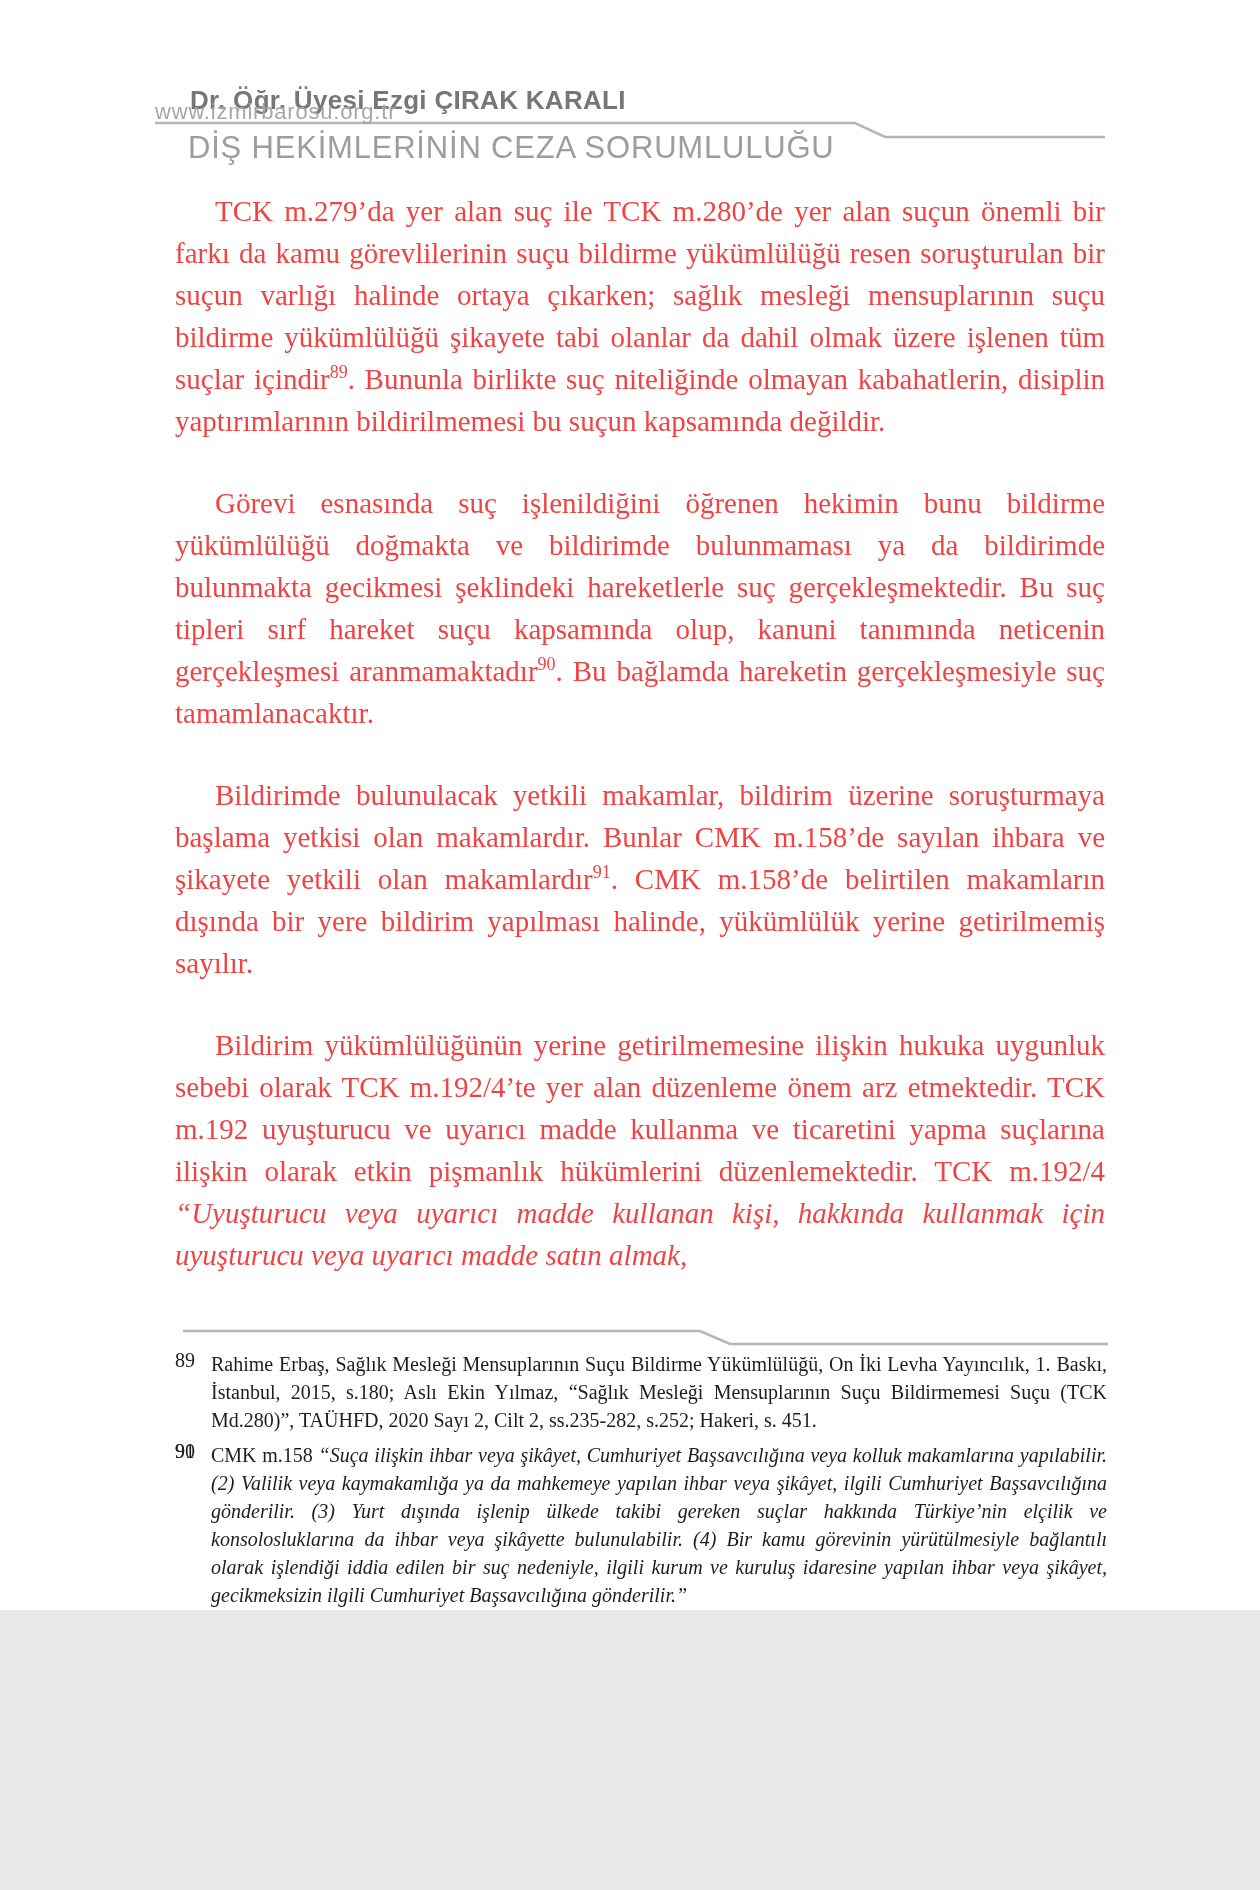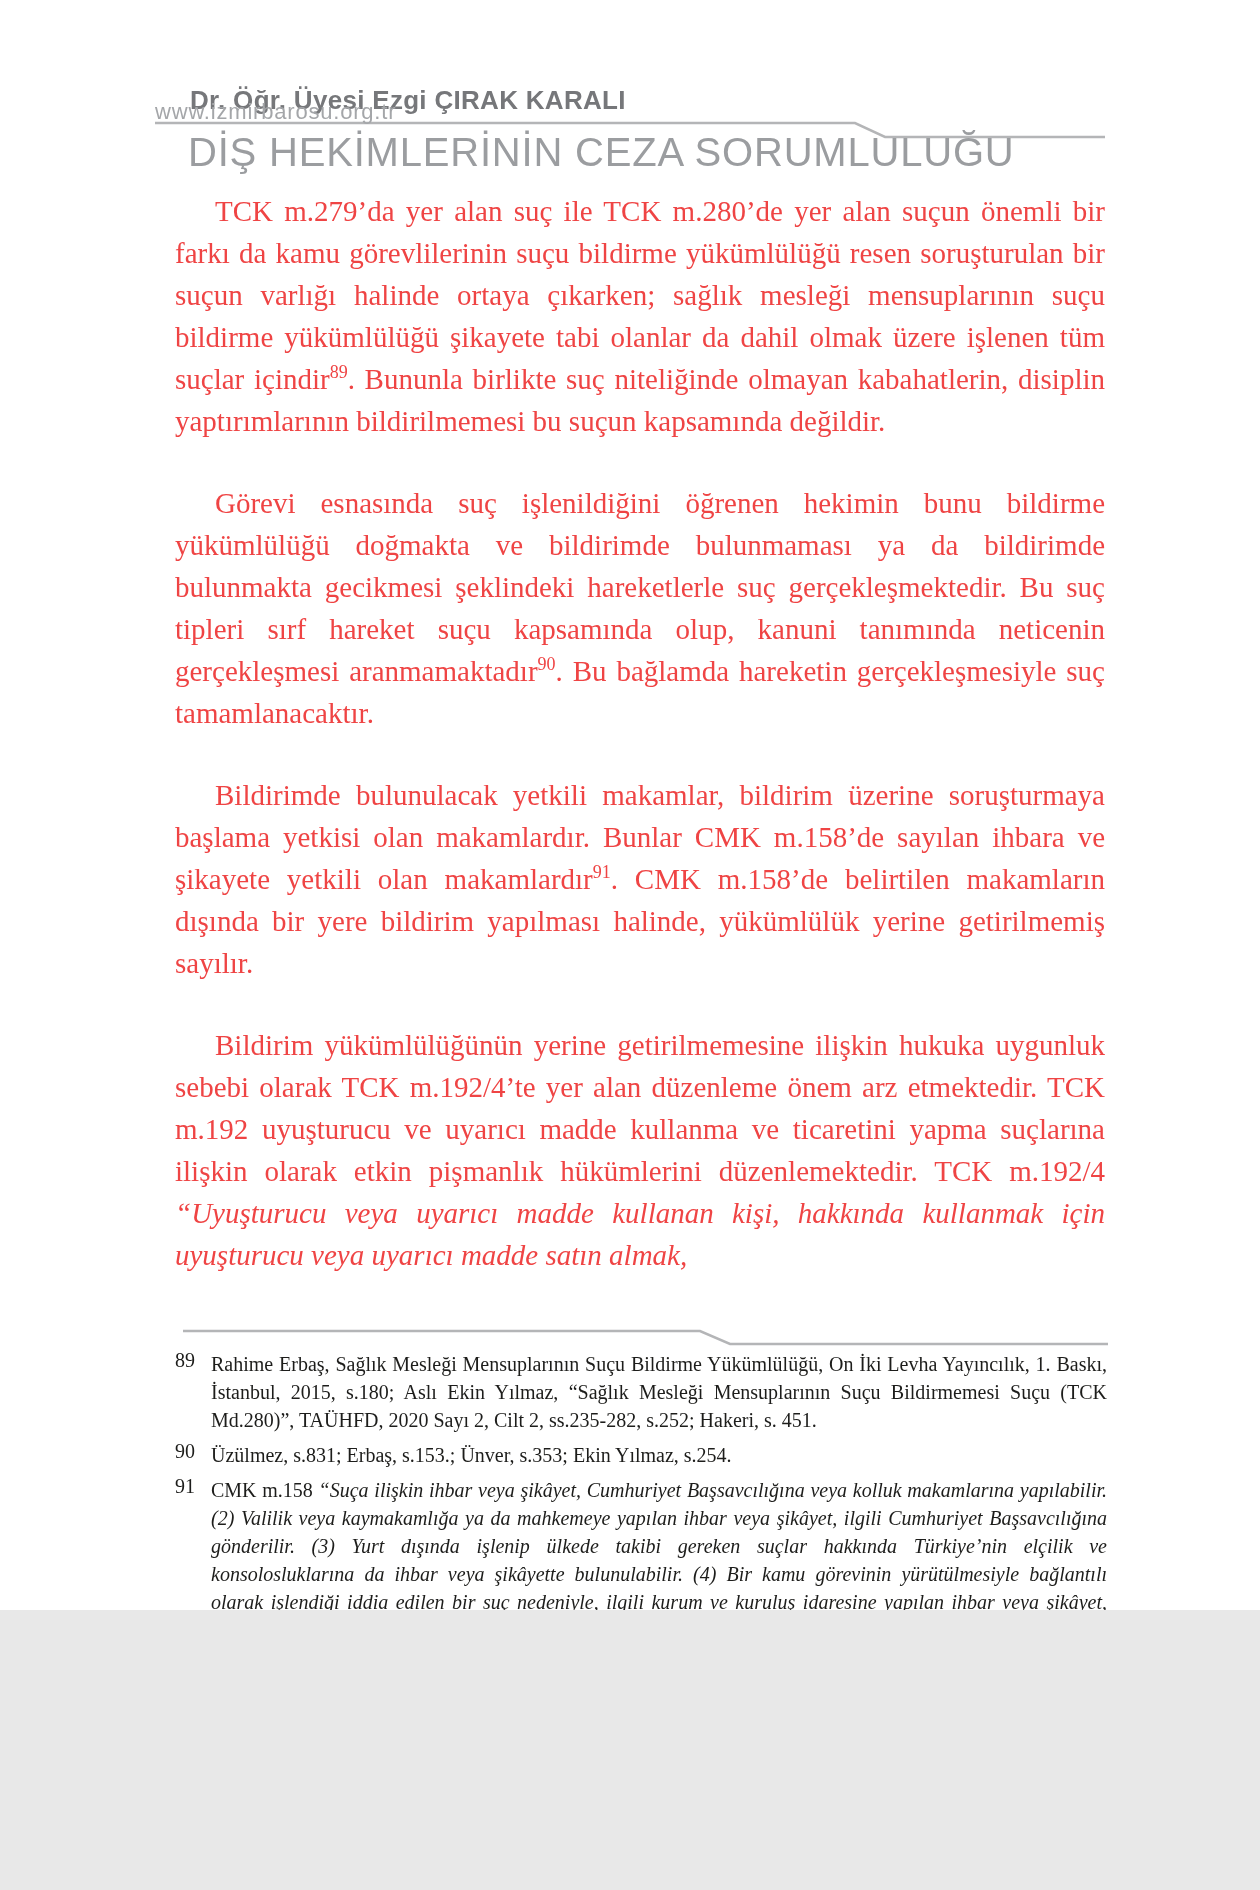--- a/index.html
+++ b/index.html
@@ -11,21 +11,21 @@
 
   
   .author {
     position:absolute; left:190px; top:85px;
     font-family:"Liberation Sans",sans-serif; font-weight:bold;
     font-size:26px; color:#76777a; letter-spacing:.3px; white-space:nowrap;
   }
   .article-title {
     position:absolute; left:188px; top:130px;
     font-family:"Liberation Sans",sans-serif; font-weight:400;
-    font-size:40px; color:#9b9da0; letter-spacing:.8px; white-space:nowrap;
+    font-size:31px; color:#9b9da0; letter-spacing:.8px; white-space:nowrap;
   }
   .website {
     position:absolute; left:155px; top:99px; width:914px; text-align:left;
     font-family:"Liberation Sans",sans-serif; font-size:22px;
     color:#a4a6a9; letter-spacing:.8px;
   }
   .rule { position:absolute; }
   .rule polyline { fill:none; stroke:#b4b5b7; stroke-width:2.5; }
 
   
@@ -86,21 +86,20 @@
     <polyline points="0,2 517,2 547,15 925,15"></polyline>
   </svg>
 
   <section class="footnotes">
     <div class="fn">
       <span class="fn-num">89</span>
       <span class="fn-body">Rahime Erbaş, Sağlık Mesleği Mensuplarının Suçu Bildirme Yükümlülüğü, On İki Levha Yayıncılık, 1. Baskı, İstanbul, 2015, s.180; Aslı Ekin Yılmaz, “Sağlık Mesleği Mensuplarının Suçu Bildirmemesi Suçu (TCK Md.280)”, TAÜHFD, 2020 Sayı 2, Cilt 2, ss.235-282, s.252; Hakeri, s. 451.</span>
     </div>
     <div class="fn">
       <span class="fn-num">90</span>
-      <span class="fn-body">Üzülmez, s.831; Erbaş, s.153.; Ünver, s.353; Ekin Yılmaz, s.254.</span>
     </div>
     <div class="fn">
       <span class="fn-num">91</span>
       <span class="fn-body"><span>CMK m.158 </span><span class="fn-quote">“Suça ilişkin ihbar veya şikâyet, Cumhuriyet Başsavcılığına veya kolluk makamlarına yapılabilir. (2) Valilik veya kaymakamlığa ya da mahkemeye yapılan ihbar veya şikâyet, ilgili Cumhuriyet Başsavcılığına gönderilir. (3) Yurt dışında işlenip ülkede takibi gereken suçlar hakkında Türkiye’nin elçilik ve konsolosluklarına da ihbar veya şikâyette bulunulabilir. (4) Bir kamu görevinin yürütülmesiyle bağlantılı olarak işlendiği iddia edilen bir suç nedeniyle, ilgili kurum ve kuruluş idaresine yapılan ihbar veya şikâyet, gecikmeksizin ilgili Cumhuriyet Başsavcılığına gönderilir.”</span></span>
     </div>
   </section>
 
   <svg class="rule" style="left:156px; top:1645px;" width="917" height="20" viewBox="0 0 917 20">
     <polyline points="0,17 499,17 532,3 917,3"></polyline>
   </svg>

